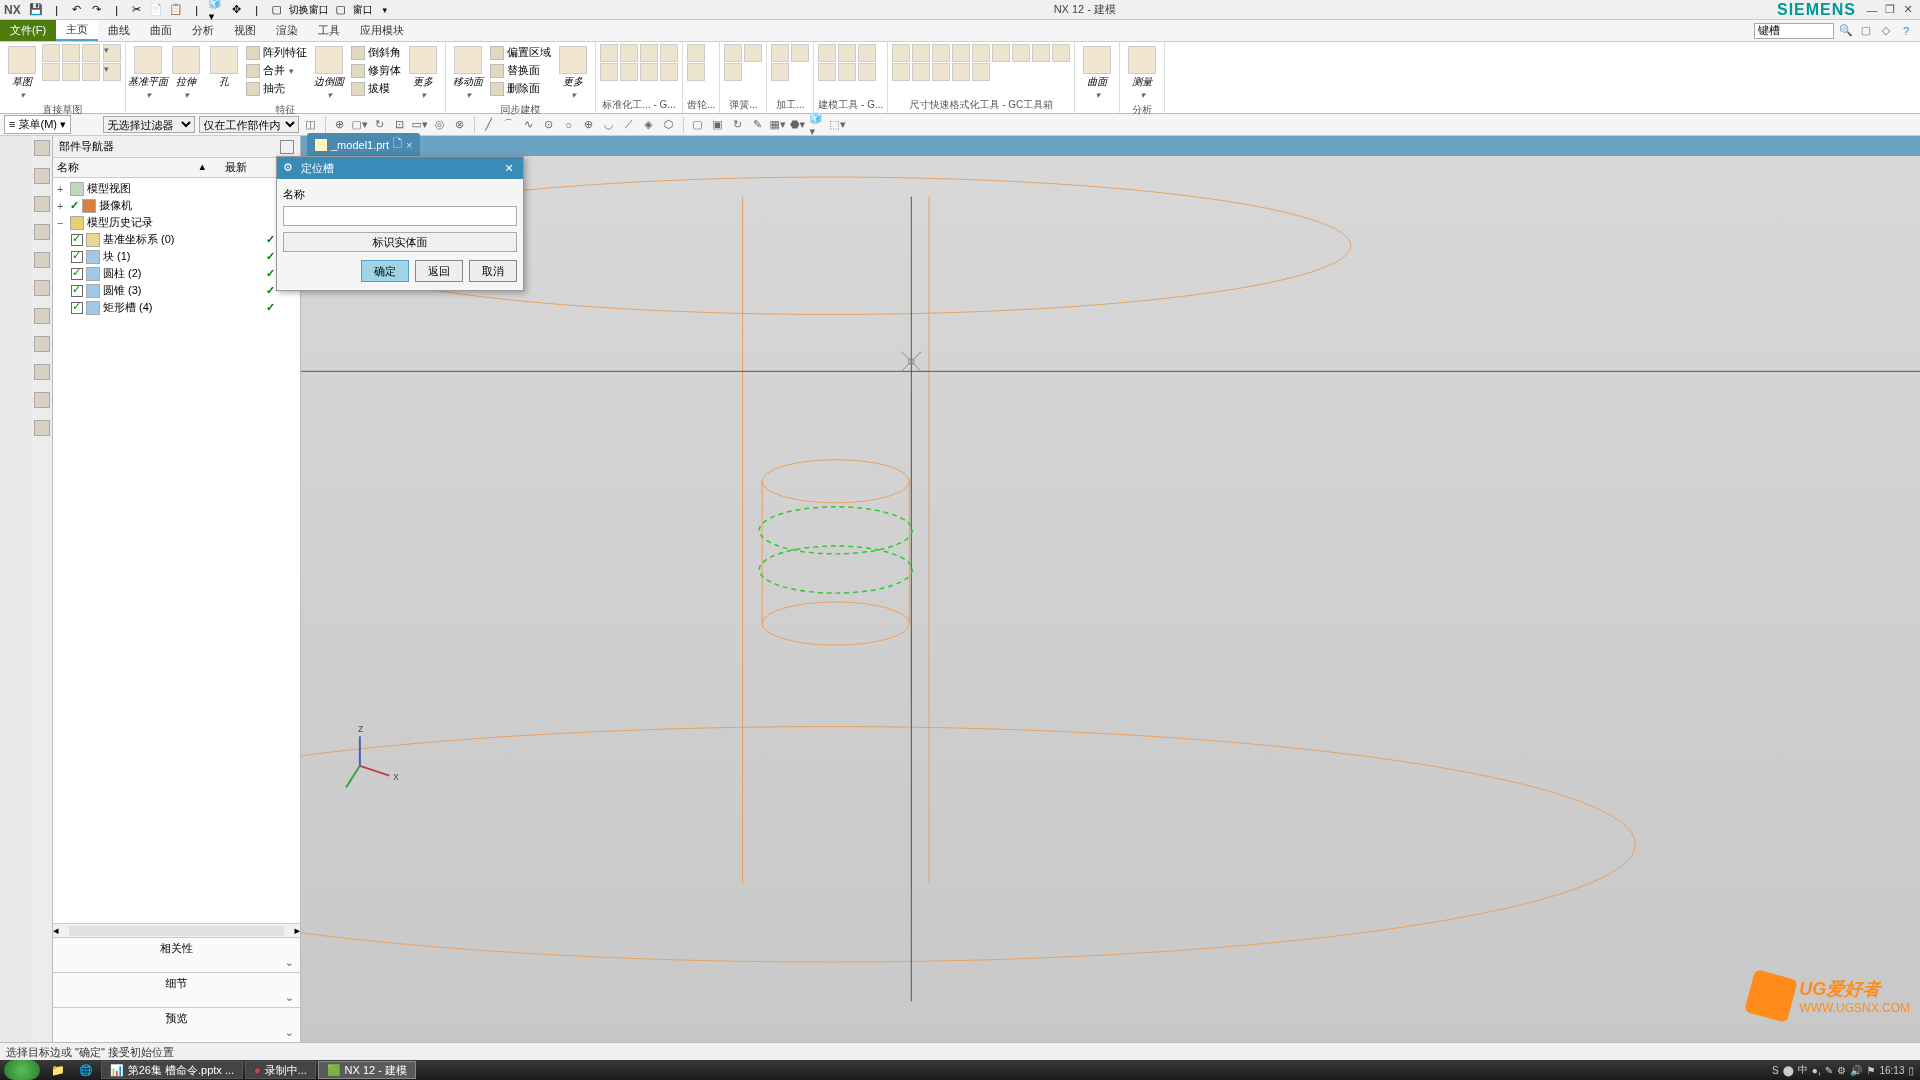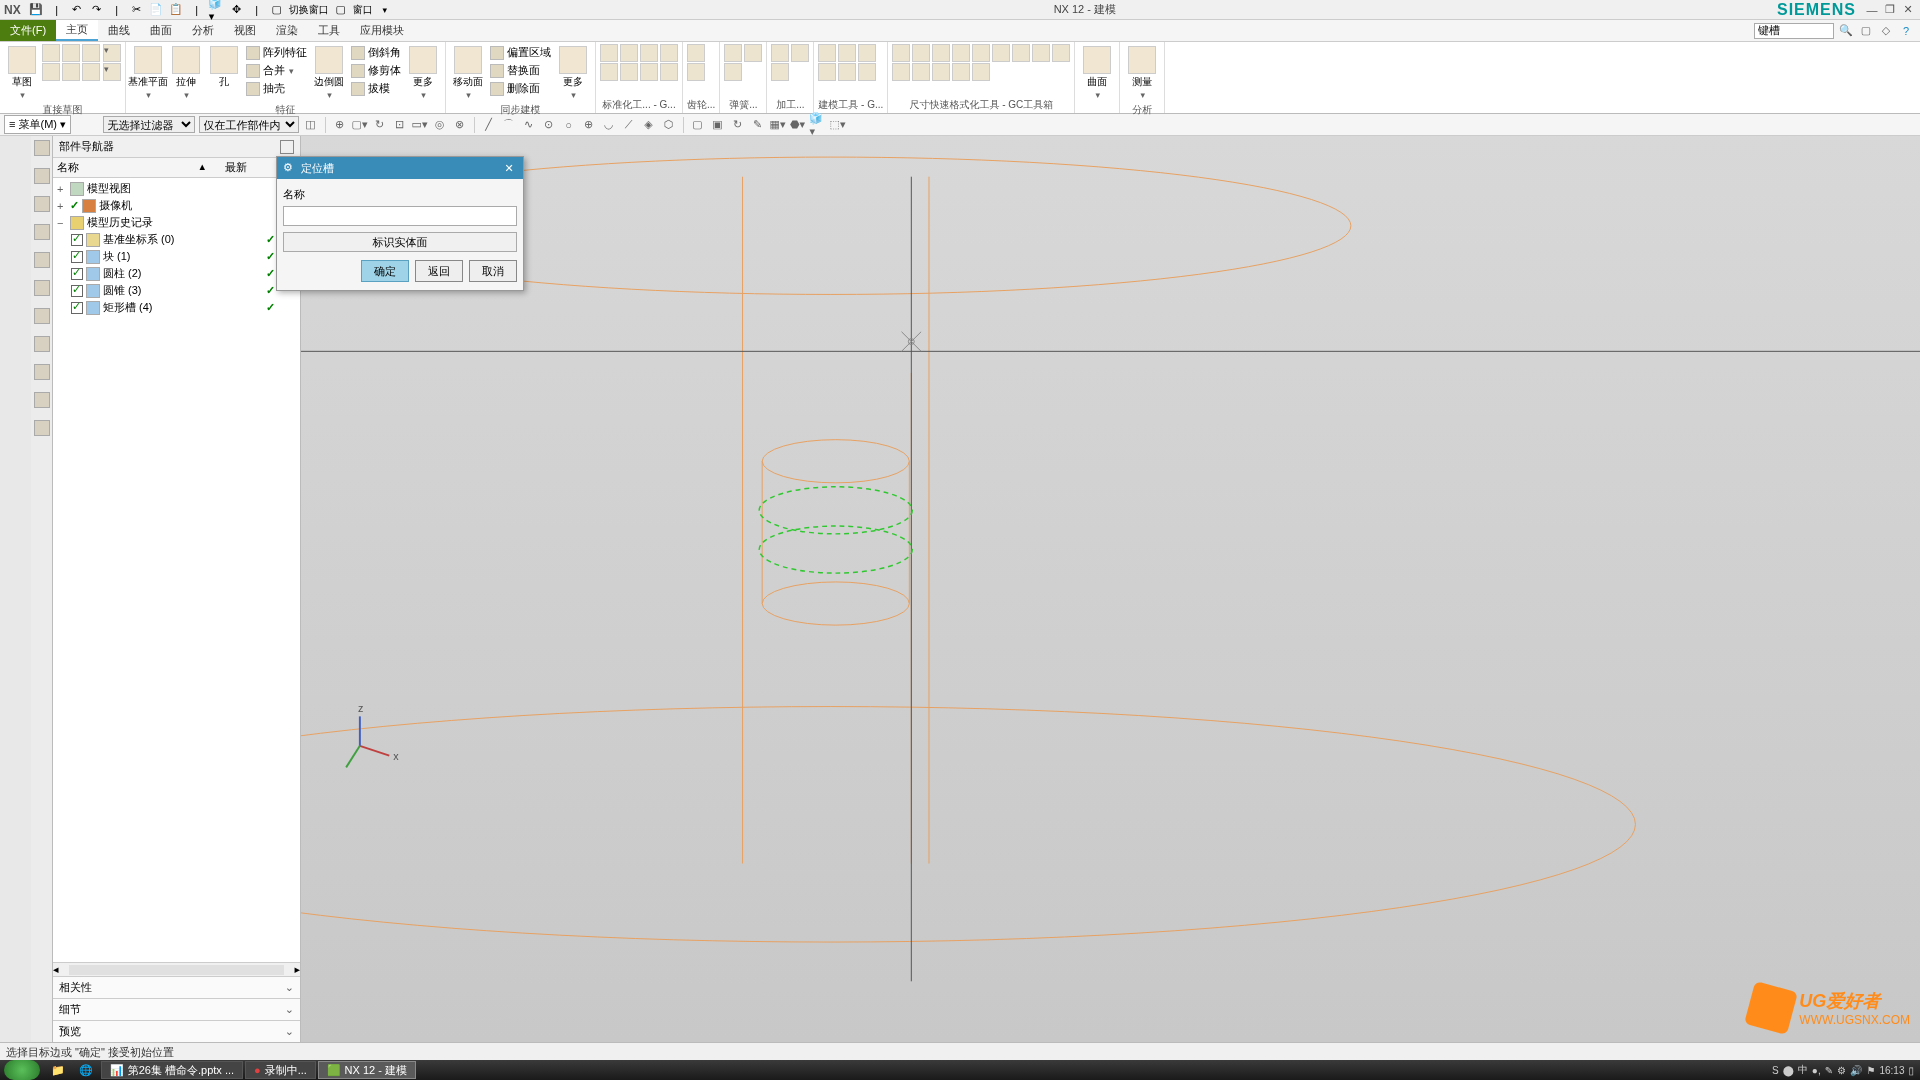--- a/index.html
+++ b/index.html
@@ -20,21 +20,21 @@
 .menu-item.file { background: #4d7c0f; color: #fff; }
 .menu-item.active { background: #fff; border-bottom: 2px solid #4aa3d4; }
 .search-box { margin-left: auto; display: flex; align-items: center; gap: 4px; padding-right: 6px; }
 .search-box input { width: 80px; height: 16px; border: 1px solid #aaa; padding: 0 3px; }
 .search-box span { width:16px; height:16px; display:inline-flex; align-items:center; justify-content:center; color:#666; }
 
 .ribbon { height: 72px; background: #fff; display: flex; border-bottom: 1px solid #bbb; }
 .ribbon-group { border-right: 1px solid #ddd; padding: 2px 4px 0; display: flex; flex-direction: column; }
 .ribbon-group-content { flex: 1; display: flex; gap: 2px; align-items: flex-start; }
 .ribbon-group-label { text-align: center; font-size: 10px; color: #555; padding: 1px 0; white-space: nowrap; }
-.ribbon-btn-big { width: 36px; display: flex; flex-direction: column; align-items: center; gap: 1px; padding: 2px; }
+.ribbon-btn-big { width: 36px; display: flex; flex-direction: column; align-items: center; gap: 1px; padding: 2px; font-style: italic; }
 .ribbon-btn-big .icon { width: 28px; height: 28px; background: #f0e6d2; border: 1px solid #ccc; }
 .ribbon-btn-big .lbl { font-size: 10px; text-align: center; white-space: nowrap; }
 .ribbon-col { display: flex; flex-direction: column; gap: 1px; }
 .ribbon-small { display: flex; align-items: center; gap: 3px; padding: 1px 2px; font-size: 10px; white-space: nowrap; }
 .ribbon-small .ic { width: 14px; height: 14px; background: #e0d8c0; border: 1px solid #bbb; }
 .ribbon-icon-row { display: flex; gap: 2px; }
 .ribbon-icon-row span { width: 18px; height: 18px; background: #ede4d0; border: 1px solid #ccc; }
 .ribbon-arrow { color: #666; font-size: 9px; margin-left: 1px; }
 
 .filter-bar { height: 22px; background: #f5f5f5; border-bottom: 1px solid #ccc; display: flex; align-items: center; gap: 4px; padding: 0 4px; }
@@ -57,21 +57,21 @@
 .tree-item { display: flex; align-items: center; padding: 1px 4px; gap: 3px; }
 .tree-item .exp { width: 10px; color: #666; }
 .tree-item .cb { width: 12px; height: 12px; border: 1px solid #666; background: #fff; position: relative; }
 .tree-item .cb.checked::after { content: "✓"; color: green; position: absolute; top: -3px; left: 0; font-size: 11px; }
 .tree-item .ic { width: 14px; height: 14px; background: #e8d890; border: 1px solid #aaa; }
 .tree-item .lbl { flex: 1; }
 .tree-item .chk { color: green; font-weight: bold; width: 50px; text-align: left; padding-left: 20px;}
 .indent1 { padding-left: 18px; }
 .nav-scroll { height: 14px; border-top: 1px solid #ccc; background: #f0f0f0; display:flex; align-items:center; }
 .nav-scroll .track { flex:1; height:10px; background:#e0e0e0; margin:0 10px; }
-.nav-section { border-top: 1px solid #ccc; padding: 3px 6px; background: #fafafa; display: flex; align-items: center; }
+.nav-section { border-top: 1px solid #ccc; padding: 3px 6px; background: #fafafa; display: flex; align-items: center; flex-direction: column; }
 .nav-section .arr { margin-left: auto; color: #666; }
 
 .canvas-area { flex: 1; position: relative; background: linear-gradient(#d8d8d8, #c8c8c8); }
 .tabs { height: 20px; background: #6aa3c4; display: flex; align-items: flex-end; padding-left: 6px; }
 .tab { background: #4a8ab0; color: #fff; padding: 2px 8px; display: flex; align-items: center; gap: 4px; font-size: 11px; border-radius: 3px 3px 0 0; }
 .tab .ic { width: 12px; height: 12px; background: #fff3c0; }
 .tab .cls { color: #ddd; cursor: pointer; }
 svg.scene { width: 100%; height: calc(100% - 20px); display: block; }
 
 .dialog { position: absolute; top: 156px; left: 276px; width: 248px; background: #f5f5f5; border: 1px solid #999; box-shadow: 2px 2px 6px rgba(0,0,0,0.3); z-index: 100; }
@@ -89,21 +89,21 @@
 .status-bar { position: absolute; bottom: 20px; left: 0; right: 0; height: 18px; background: #f0f0f0; border-top: 1px solid #bbb; padding: 2px 6px; font-size: 11px; color: #333; }
 
 .taskbar { position: absolute; bottom: 0; left: 0; right: 0; height: 20px; background: linear-gradient(#3a3a3a, #1a1a1a); display: flex; align-items: center; }
 .start-btn { width: 36px; height: 20px; background: radial-gradient(circle, #5ac05a, #2a7a2a); border-radius: 10px; margin: 0 4px; }
 .tb-icon { width: 26px; height: 18px; display:inline-flex; align-items:center; justify-content:center; color:#ccc; margin: 0 1px; }
 .tb-task { height: 18px; padding: 0 8px; background: #444; color: #fff; display: flex; align-items: center; gap: 4px; margin: 0 1px; border: 1px solid #555; font-size: 10px; }
 .tb-task.active { background: #5a5a5a; border-color: #888; }
 .tb-tray { margin-left: auto; display: flex; align-items: center; gap: 4px; padding-right: 6px; color: #ccc; }
 .tb-tray span { font-size: 10px; }
 
-.watermark { position: absolute; right: 10px; bottom: 50px; z-index: 50; display: flex; align-items: center; gap: 6px; }
+.watermark { position: absolute; right: 10px; bottom: 62px; z-index: 50; display: flex; align-items: center; gap: 6px; }
 .watermark .cube { width: 44px; height: 44px; background: #ff8c1a; transform: rotate(15deg); border-radius: 6px; }
 .watermark .txt1 { color: #ff8c1a; font-weight: bold; font-size: 18px; font-style: italic; }
 .watermark .txt2 { color: #ff8c1a; font-size: 12px; }
 </style>
 </head>
 <body>
 
 <div class="title-bar">
   <span class="nx-logo">NX</span>
   <div class="title-icons">
@@ -513,20 +513,28 @@
         <span>细节</span>
         <span class="arr">⌄</span>
       </div>
     <div class="nav-section">
         <span>预览</span>
         <span class="arr">⌄</span>
       </div>
   </div>
 
   <div class="canvas-area">
+    <div class="tabs">
+      <div class="tab">
+        <span class="ic"></span>
+        <span>_model1.prt</span>
+        <span>🗋</span>
+        <span class="cls">×</span>
+      </div>
+    </div>
     <svg class="scene" viewBox="0 0 1650 820">
 
       <g stroke="#e8a060" stroke-width="1" fill="none">
         <ellipse cx="540" cy="50" rx="530" ry="70"></ellipse>
         <ellipse cx="540" cy="660" rx="820" ry="120"></ellipse>
         <line x1="450" y1="0" x2="450" y2="700"></line>
         <line x1="640" y1="0" x2="640" y2="700"></line>
         <line x1="622" y1="200" x2="622" y2="700"></line>
       </g>
 

